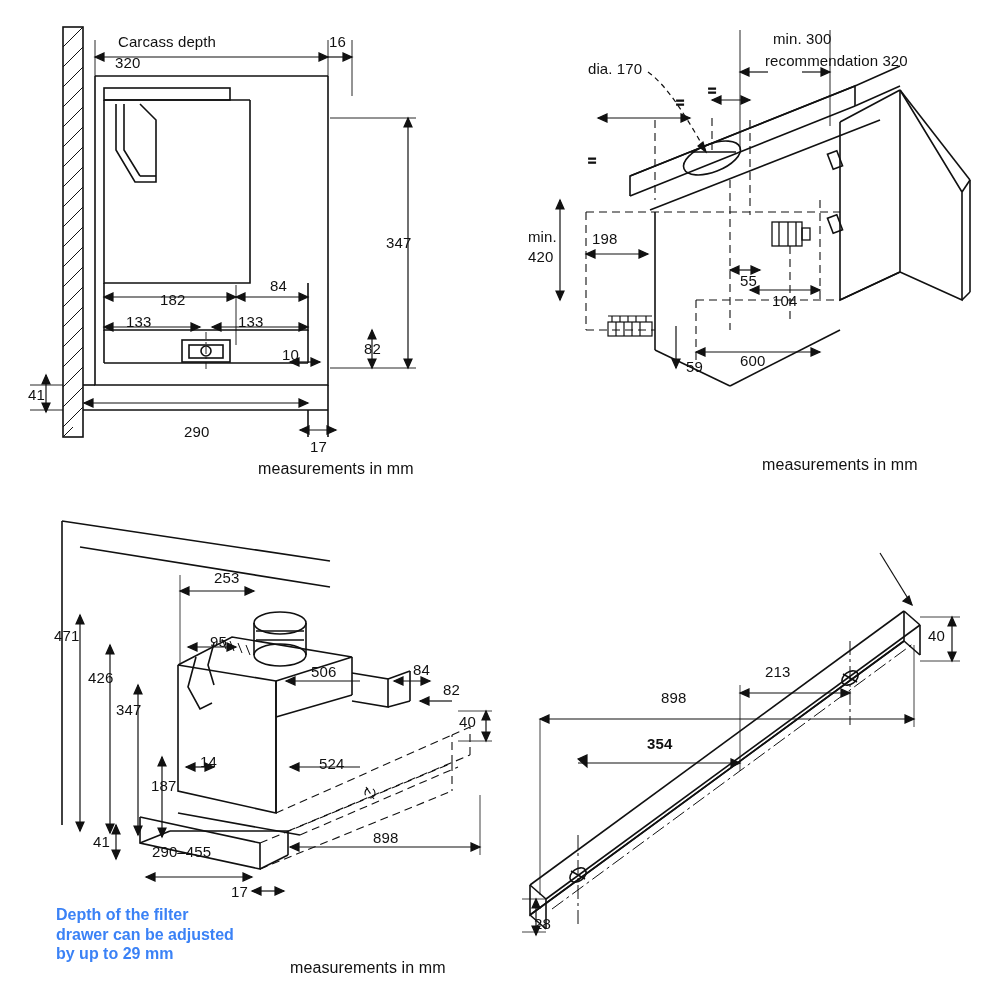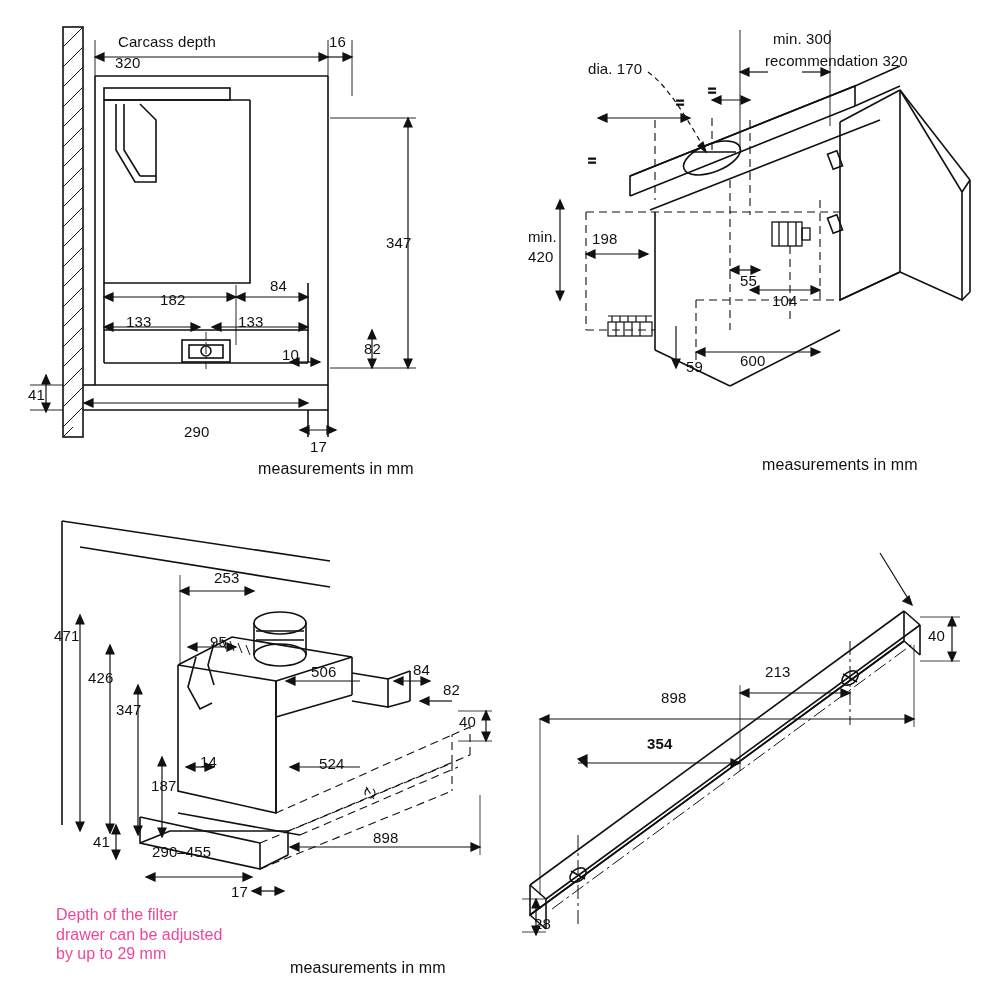--- a/index.html
+++ b/index.html
@@ -44,21 +44,22 @@
     white-space: pre;
     color: #111111;
     letter-spacing: 0.1px;
   }
   .lbl.cap { font-size: 16px; }
   .note {
     position: absolute;
     font-size: 16px;
     line-height: 1.22;
     white-space: pre;
-    color: #ec4899;
+    color: #3b82f6;
+    font-weight: bold;
   }
 </style>
 </head>
 <body>
 
 <div class="sheet">
 
   <div class="panel" id="panel-top-left">
     <svg class="draw" viewBox="0 0 500 495">
       <g fill="none" stroke="#111" stroke-width="1.6">

